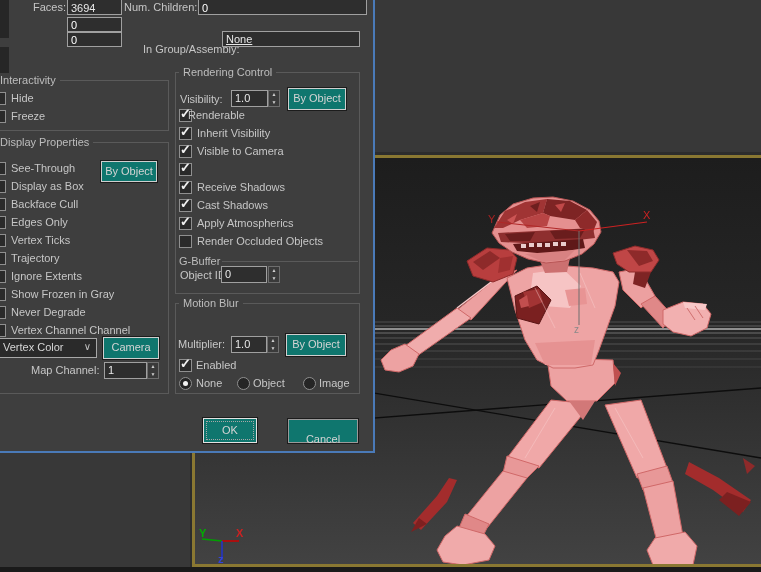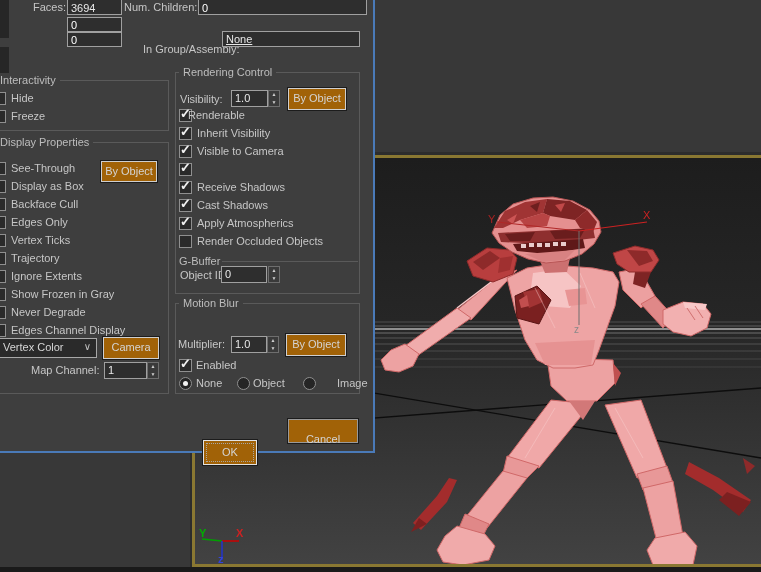--- a/index.html
+++ b/index.html
@@ -16,21 +16,21 @@
   #left-lower-bg{left:0;top:453px;width:190px;height:114px;background:#383838;}
   
   #dialog{left:0;top:0;width:375px;height:453px;background:#3e3e3e;box-sizing:border-box;
           border-right:2px solid #4a7ab8;border-bottom:2px solid #4a7ab8;}
   .lbl{position:absolute;white-space:nowrap;color:#c6c6c6;}
   .fld{position:absolute;background:#2e2e2e;border:1px solid #a0a0a0;color:#e8e8e8;
        box-sizing:border-box;padding:1px 3px;white-space:nowrap;overflow:hidden;}
   .fld.bright{color:#ffffff;}
   .grp{position:absolute;border:1px solid #5a5a5a;box-sizing:border-box;}
   .grp-title{position:absolute;background:#3e3e3e;padding:0 4px;color:#bdbdbd;white-space:nowrap;}
-  .btn{position:absolute;background:#a16207;border:1px solid #cfcfcf;box-shadow:0 0 0 1px #1c1c1c;
+  .btn{position:absolute;background:#0f766e;border:1px solid #cfcfcf;box-shadow:0 0 0 1px #1c1c1c;
        color:#d4d4d4;text-align:center;box-sizing:border-box;cursor:default;}
   .btn.plain{border:1px solid #9a9a9a;}
   .btn .btn-txt{display:inline-block;margin-top:3px;}
   #ok-button{outline:1px dotted #a8a8a8;outline-offset:-4px;border-color:#e2e2e2;}
   .cb{position:absolute;width:11px;height:11px;background:#2a2a2a;border:1px solid #8f8f8f;}
   .cb.checked::after{content:"\2713";position:absolute;left:0px;top:-4px;font-size:13px;
                      font-weight:bold;color:#f0f0f0;}
   .radio{position:absolute;width:11px;height:11px;border-radius:50%;background:#252525;border:1px solid #8f8f8f;}
   .radio.selected::after{content:"";position:absolute;left:3px;top:3px;width:5px;height:5px;
                          border-radius:50%;background:#f2f2f2;}
@@ -227,21 +227,21 @@
     <div class="fld" style="left:231px;top:336px;width:36px;height:17px;">1.0</div>
     <div class="spin" style="left:267px;top:336px;height:17px;">
         <div>▲</div>
         <div>▼</div>
       </div>
     <div class="btn" style="left:286px;top:334px;width:60px;height:22px;"><span class="btn-txt">By Object</span></div>
     <div class="cb checked" style="left:179px;top:359px;"></div>
     <span class="lbl" style="left:196px;top:359px;">Enabled</span>
     <div id="motion-radio-row"></div>
 
-    <div class="btn" id="ok-button" style="left:203px;top:440px;width:54px;height:25px;"><span class="btn-txt" style="margin-top:5px;">OK</span></div>
+    <div class="btn" id="ok-button" style="left:203px;top:418px;width:54px;height:25px;"><span class="btn-txt" style="margin-top:5px;">OK</span></div>
     <div class="btn plain" style="left:288px;top:419px;width:70px;height:24px;"><span class="btn-txt" style="margin-top:13px;text-align:center;">Cancel</span></div>
   <div class="cb" style="left: -7px; top: 92px;"></div>
       <span class="lbl" style="left: 11px; top: 92px;">Hide</span>
       <div class="cb" style="left: -7px; top: 110px;"></div>
       <span class="lbl" style="left: 11px; top: 110px;">Freeze</span>
       <div class="cb" style="left: -7px; top: 162px;"></div>
       <span class="lbl" style="left: 11px; top: 162px;">See-Through</span>
       <div class="cb" style="left: -7px; top: 180px;"></div>
       <span class="lbl" style="left: 11px; top: 180px;">Display as Box</span>
       <div class="cb" style="left: -7px; top: 198px;"></div>
@@ -252,36 +252,36 @@
       <span class="lbl" style="left: 11px; top: 234px;">Vertex Ticks</span>
       <div class="cb" style="left: -7px; top: 252px;"></div>
       <span class="lbl" style="left: 11px; top: 252px;">Trajectory</span>
       <div class="cb" style="left: -7px; top: 270px;"></div>
       <span class="lbl" style="left: 11px; top: 270px;">Ignore Extents</span>
       <div class="cb" style="left: -7px; top: 288px;"></div>
       <span class="lbl" style="left: 11px; top: 288px;">Show Frozen in Gray</span>
       <div class="cb" style="left: -7px; top: 306px;"></div>
       <span class="lbl" style="left: 11px; top: 306px;">Never Degrade</span>
       <div class="cb" style="left: -7px; top: 324px;"></div>
-      <span class="lbl" style="left: 11px; top: 324px;">Edges Channel Display</span>
+      <span class="lbl" style="left: 11px; top: 324px;">Vertex Channel Channel</span>
       <div class="cb checked" style="left: 179px; top: 109px;"></div>
       <span class="lbl" style="left: 188px; top: 109px;">Renderable</span>
       <div class="cb checked" style="left: 179px; top: 127px;"></div>
       <span class="lbl" style="left: 197px; top: 127px;">Inherit Visibility</span>
       <div class="cb checked" style="left: 179px; top: 145px;"></div>
       <span class="lbl" style="left: 197px; top: 145px;">Visible to Camera</span>
       <div class="cb checked" style="left: 179px; top: 163px;"></div>
       <div class="cb checked" style="left: 179px; top: 181px;"></div>
       <span class="lbl" style="left: 197px; top: 181px;">Receive Shadows</span>
       <div class="cb checked" style="left: 179px; top: 199px;"></div>
       <span class="lbl" style="left: 197px; top: 199px;">Cast Shadows</span>
       <div class="cb checked" style="left: 179px; top: 217px;"></div>
       <span class="lbl" style="left: 197px; top: 217px;">Apply Atmospherics</span>
       <div class="cb" style="left: 179px; top: 235px;"></div>
       <span class="lbl" style="left: 197px; top: 235px;">Render Occluded Objects</span>
       <div class="radio selected" style="left: 179px; top: 377px;"></div>
       <span class="lbl" style="left: 196px; top: 377px;">None</span>
       <div class="radio" style="left: 237px; top: 377px;"></div>
       <span class="lbl" style="left: 253px; top: 377px;">Object</span>
       <div class="radio" style="left: 303px; top: 377px;"></div>
-      <span class="lbl" style="left: 337px; top: 377px;">Image</span>
+      <span class="lbl" style="left: 319px; top: 377px;">Image</span>
     </div>
 </div>
 
 </body></html>

